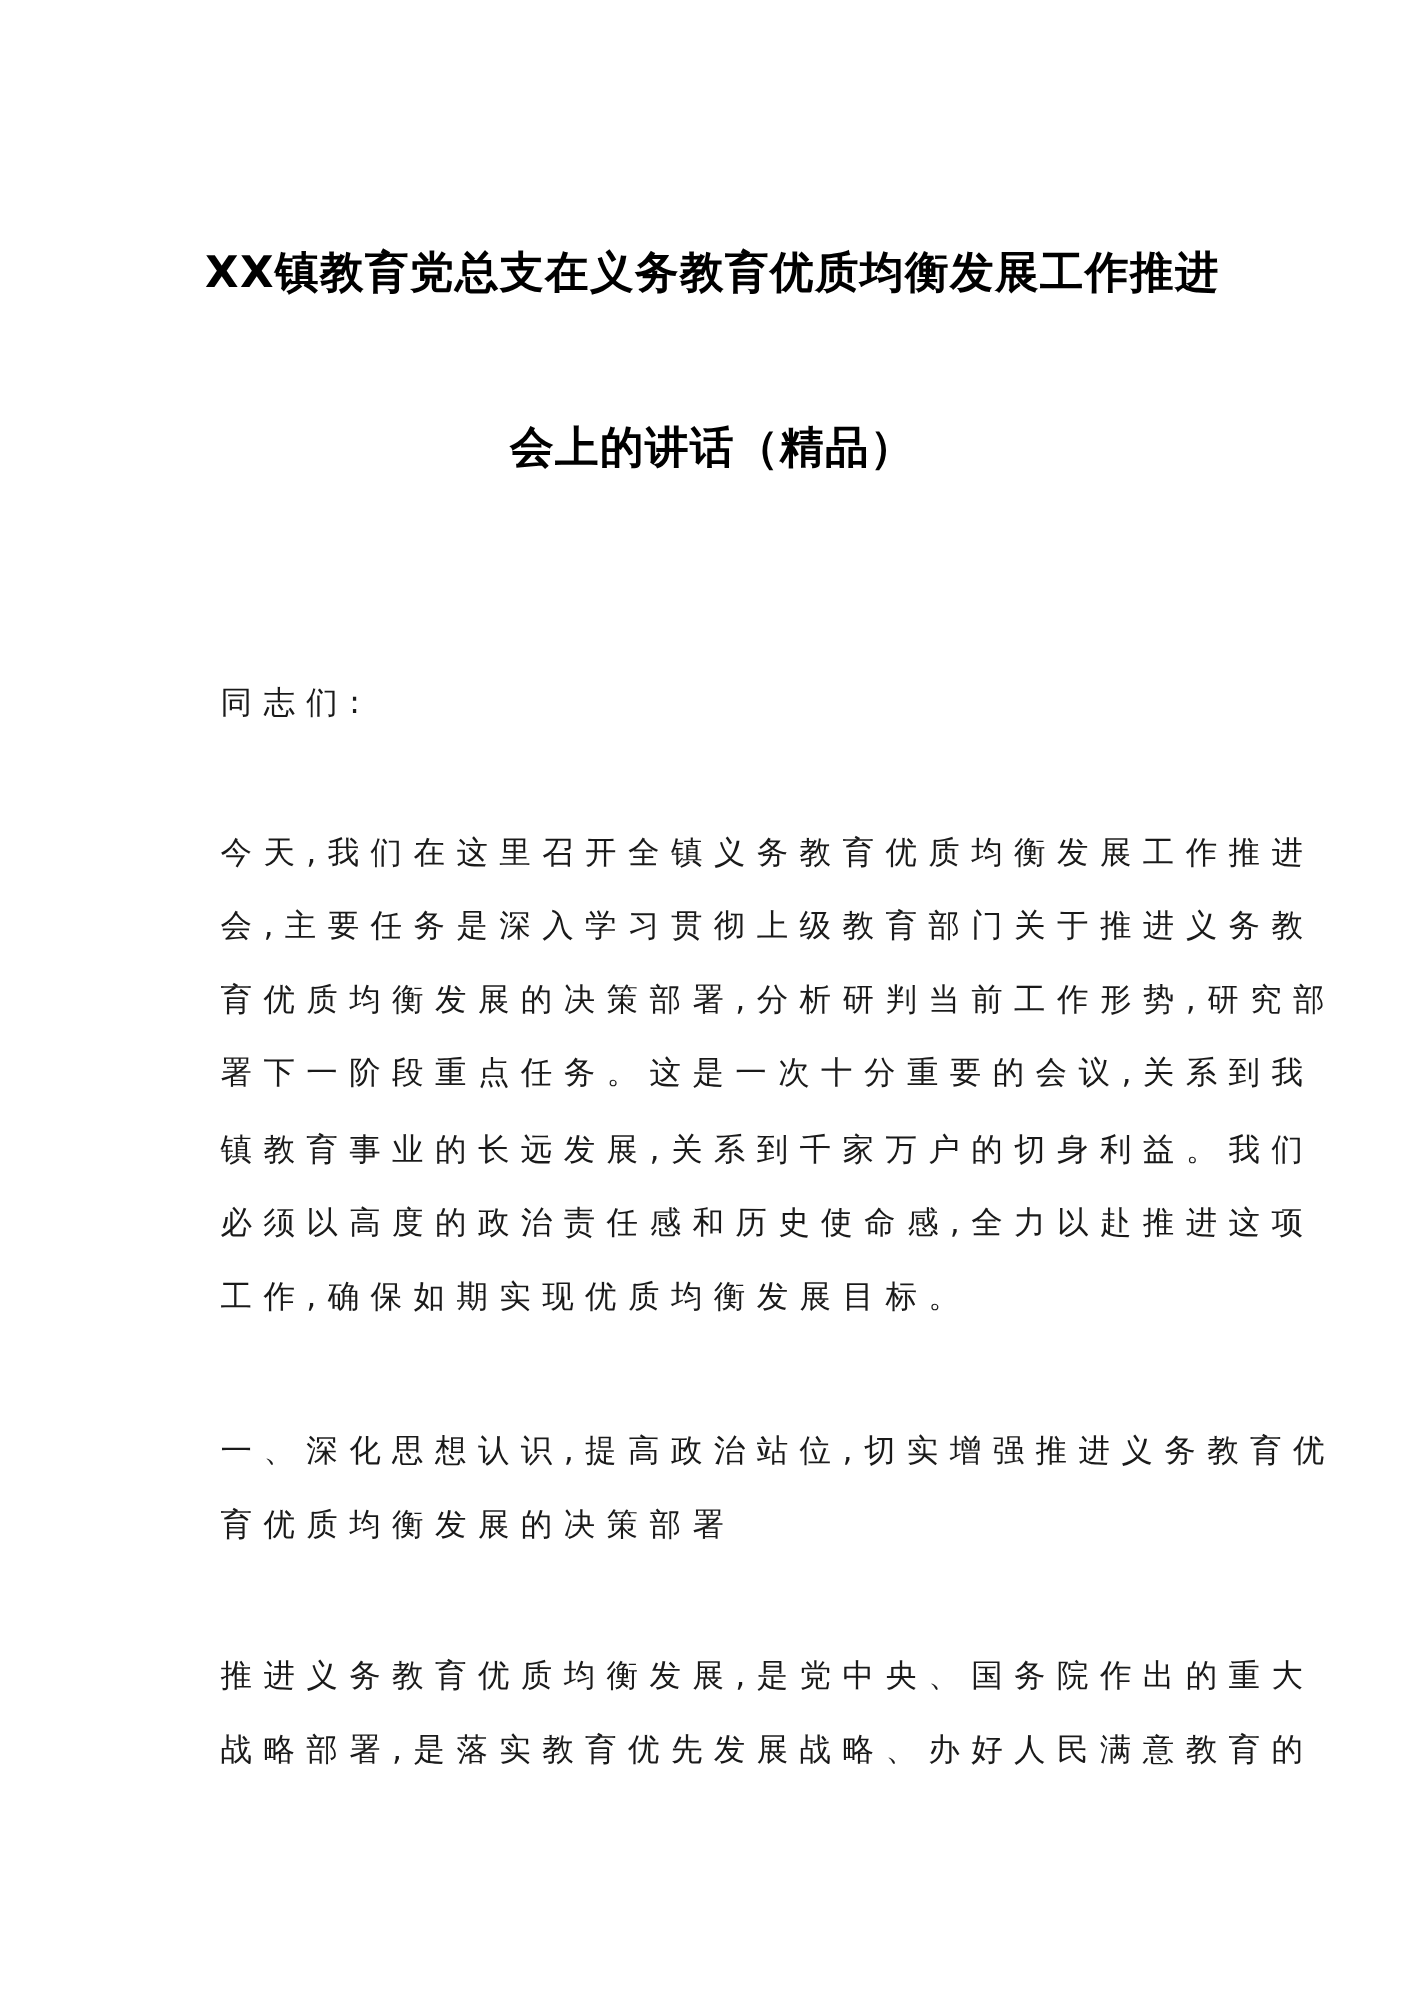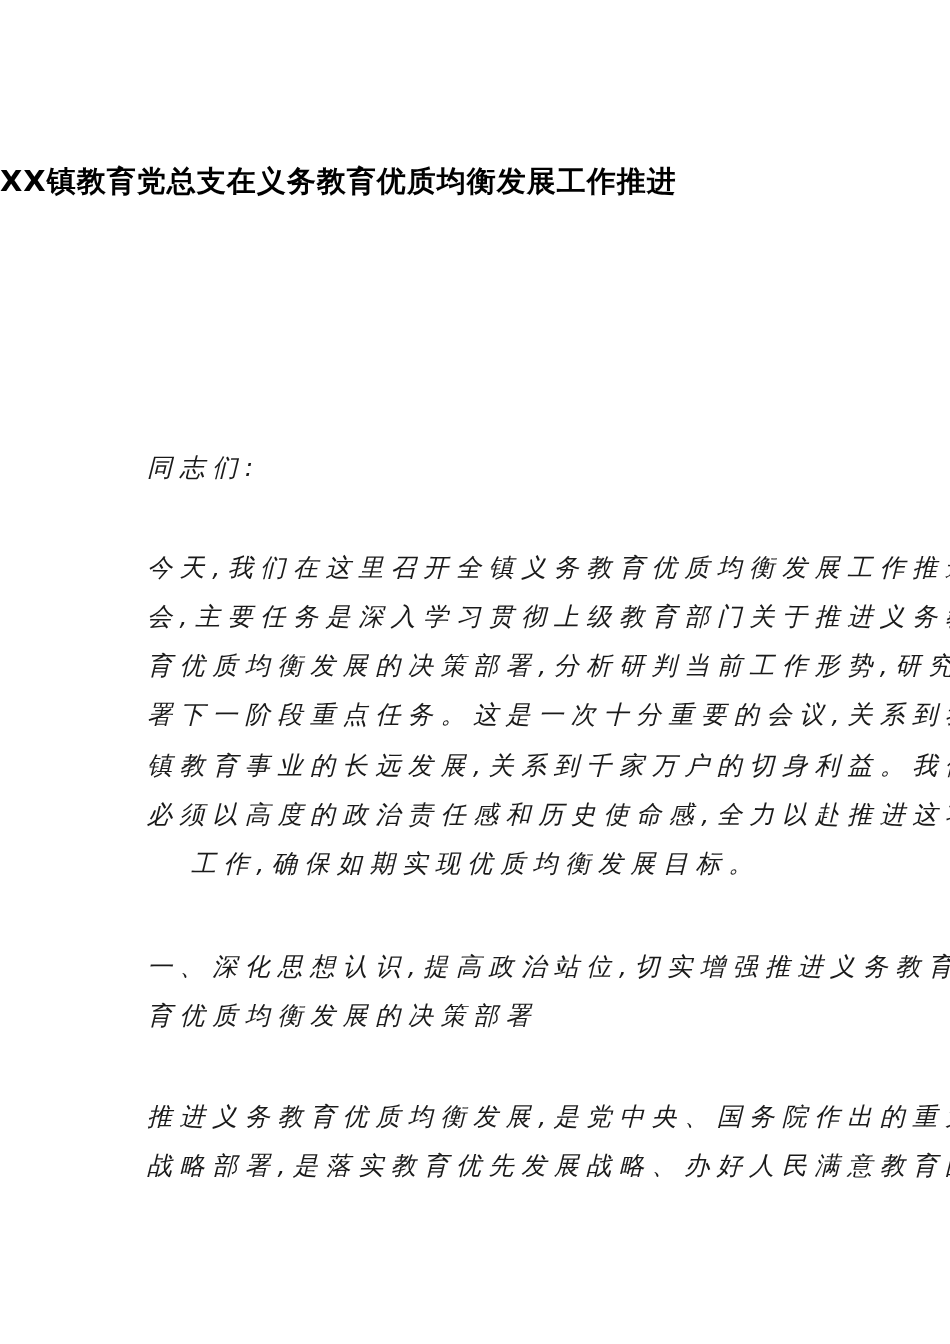--- a/index.html
+++ b/index.html
@@ -20,58 +20,59 @@
       left: 0;
       top: 0;
       width: 950px;
       height: 1344px;
       background: #ffffff;
     }
     .title-line {
       position: absolute;
       left: 0;
       width: 950px;
+      text-align: center;
       font-size: 29px;
       font-weight: bold;
       letter-spacing: 1px;
       line-height: 40px;
       white-space: nowrap;
       color: #000000;
     }
     .title-1 { top: 161px; }
     .title-2 { top: 278px; }
     .line {
       position: absolute;
       left: 147px;
       width: 660px;
-      font-size: 25px;
+      font-size: 21px;
       line-height: 36px;
       letter-spacing: 7.6px;
       white-space: nowrap;
       color: #1a1a1a;
-      font-style: italic;
     }
   </style>
 </head>
 <body>
 
 <div class="page">
 
   <div class="title-line title-1">XX镇教育党总支在义务教育优质均衡发展工作推进</div>
+  <div class="title-line title-2">会上的讲话（精品）</div>
 
   <div class="line" style="top:450px;">同志们:</div>
 
   <div>
     <div class="line" style="top:550px;">今天,我们在这里召开全镇义务教育优质均衡发展工作推进</div>
     <div class="line" style="top:599px;">会,主要任务是深入学习贯彻上级教育部门关于推进义务教</div>
     <div class="line" style="top:648px;">育优质均衡发展的决策部署,分析研判当前工作形势,研究部</div>
     <div class="line" style="top:697px;">署下一阶段重点任务。这是一次十分重要的会议,关系到我</div>
     <div class="line" style="top:748px;">镇教育事业的长远发展,关系到千家万户的切身利益。我们</div>
     <div class="line" style="top:797px;">必须以高度的政治责任感和历史使命感,全力以赴推进这项</div>
-    <div class="line" style="top:846px;margin-left:44px;">工作,确保如期实现优质均衡发展目标。</div>
+    <div class="line" style="top:846px;">工作,确保如期实现优质均衡发展目标。</div>
   </div>
 
   <div>
     <div class="line" style="top:949px;">一、深化思想认识,提高政治站位,切实增强推进义务教育优</div>
     <div class="line" style="top:998px;">育优质均衡发展的决策部署</div>
   </div>
 
   <div>
     <div class="line" style="top:1099px;">推进义务教育优质均衡发展,是党中央、国务院作出的重大</div>
     <div class="line" style="top:1148px;">战略部署,是落实教育优先发展战略、办好人民满意教育的</div>

